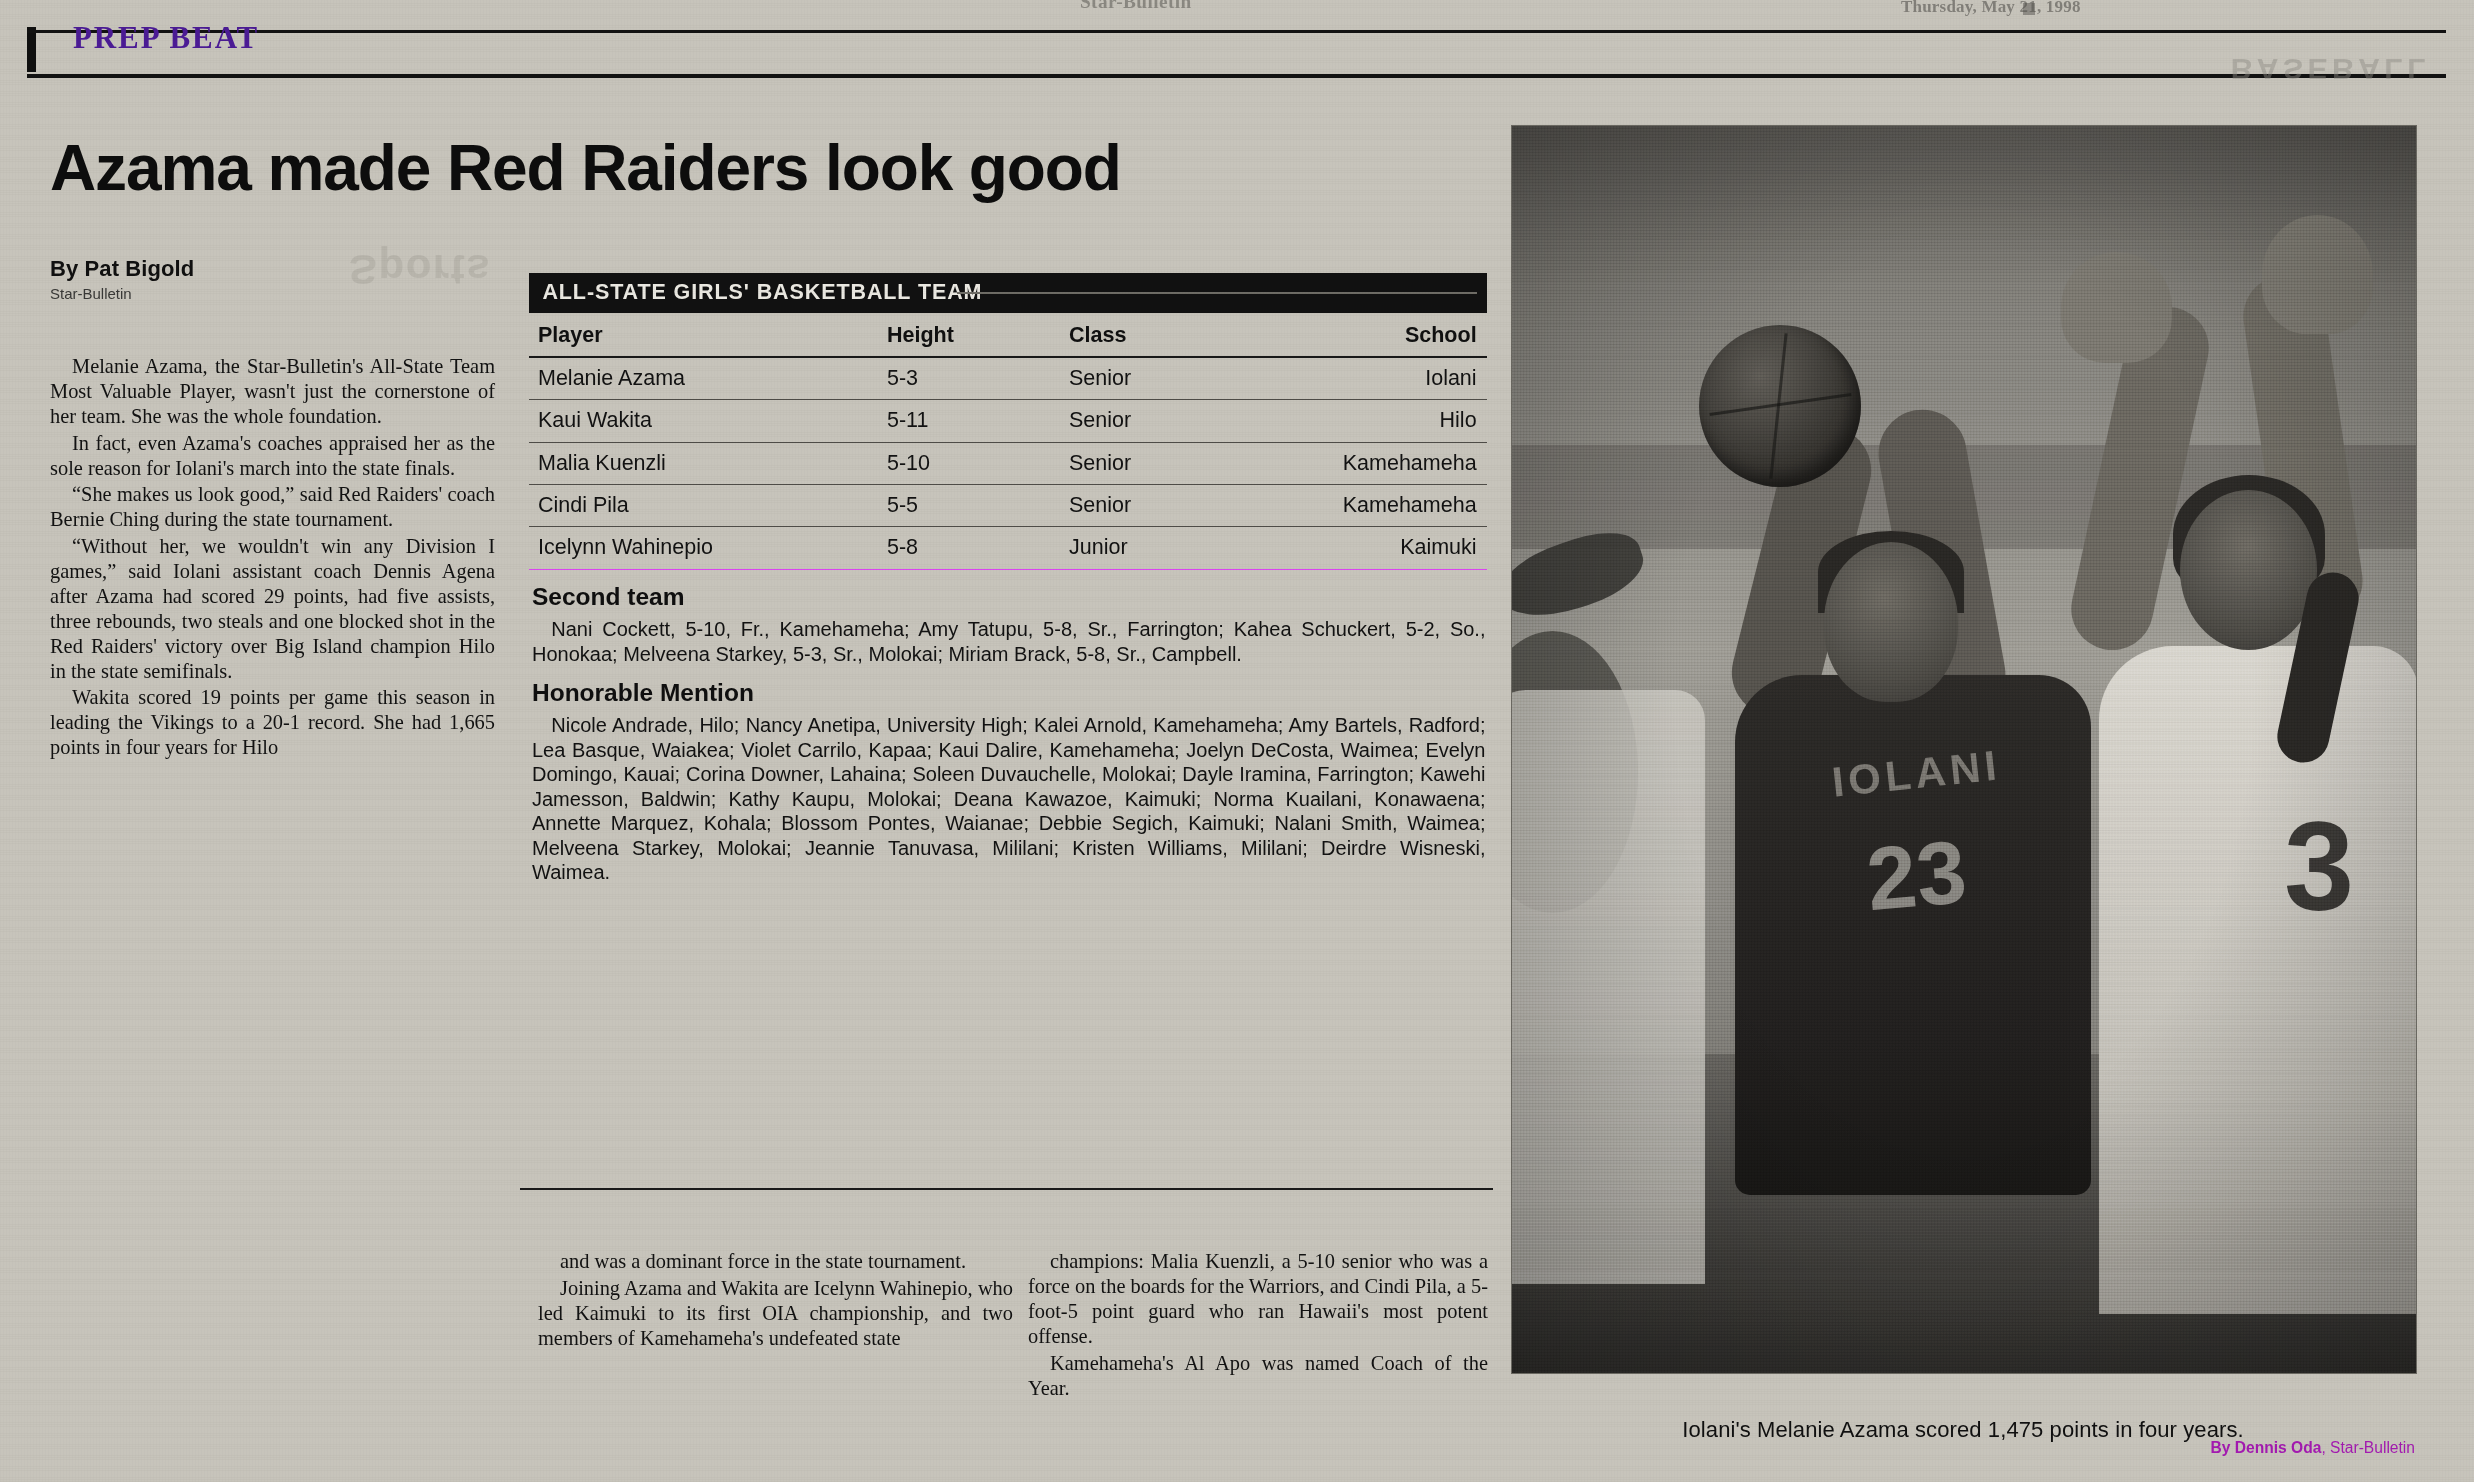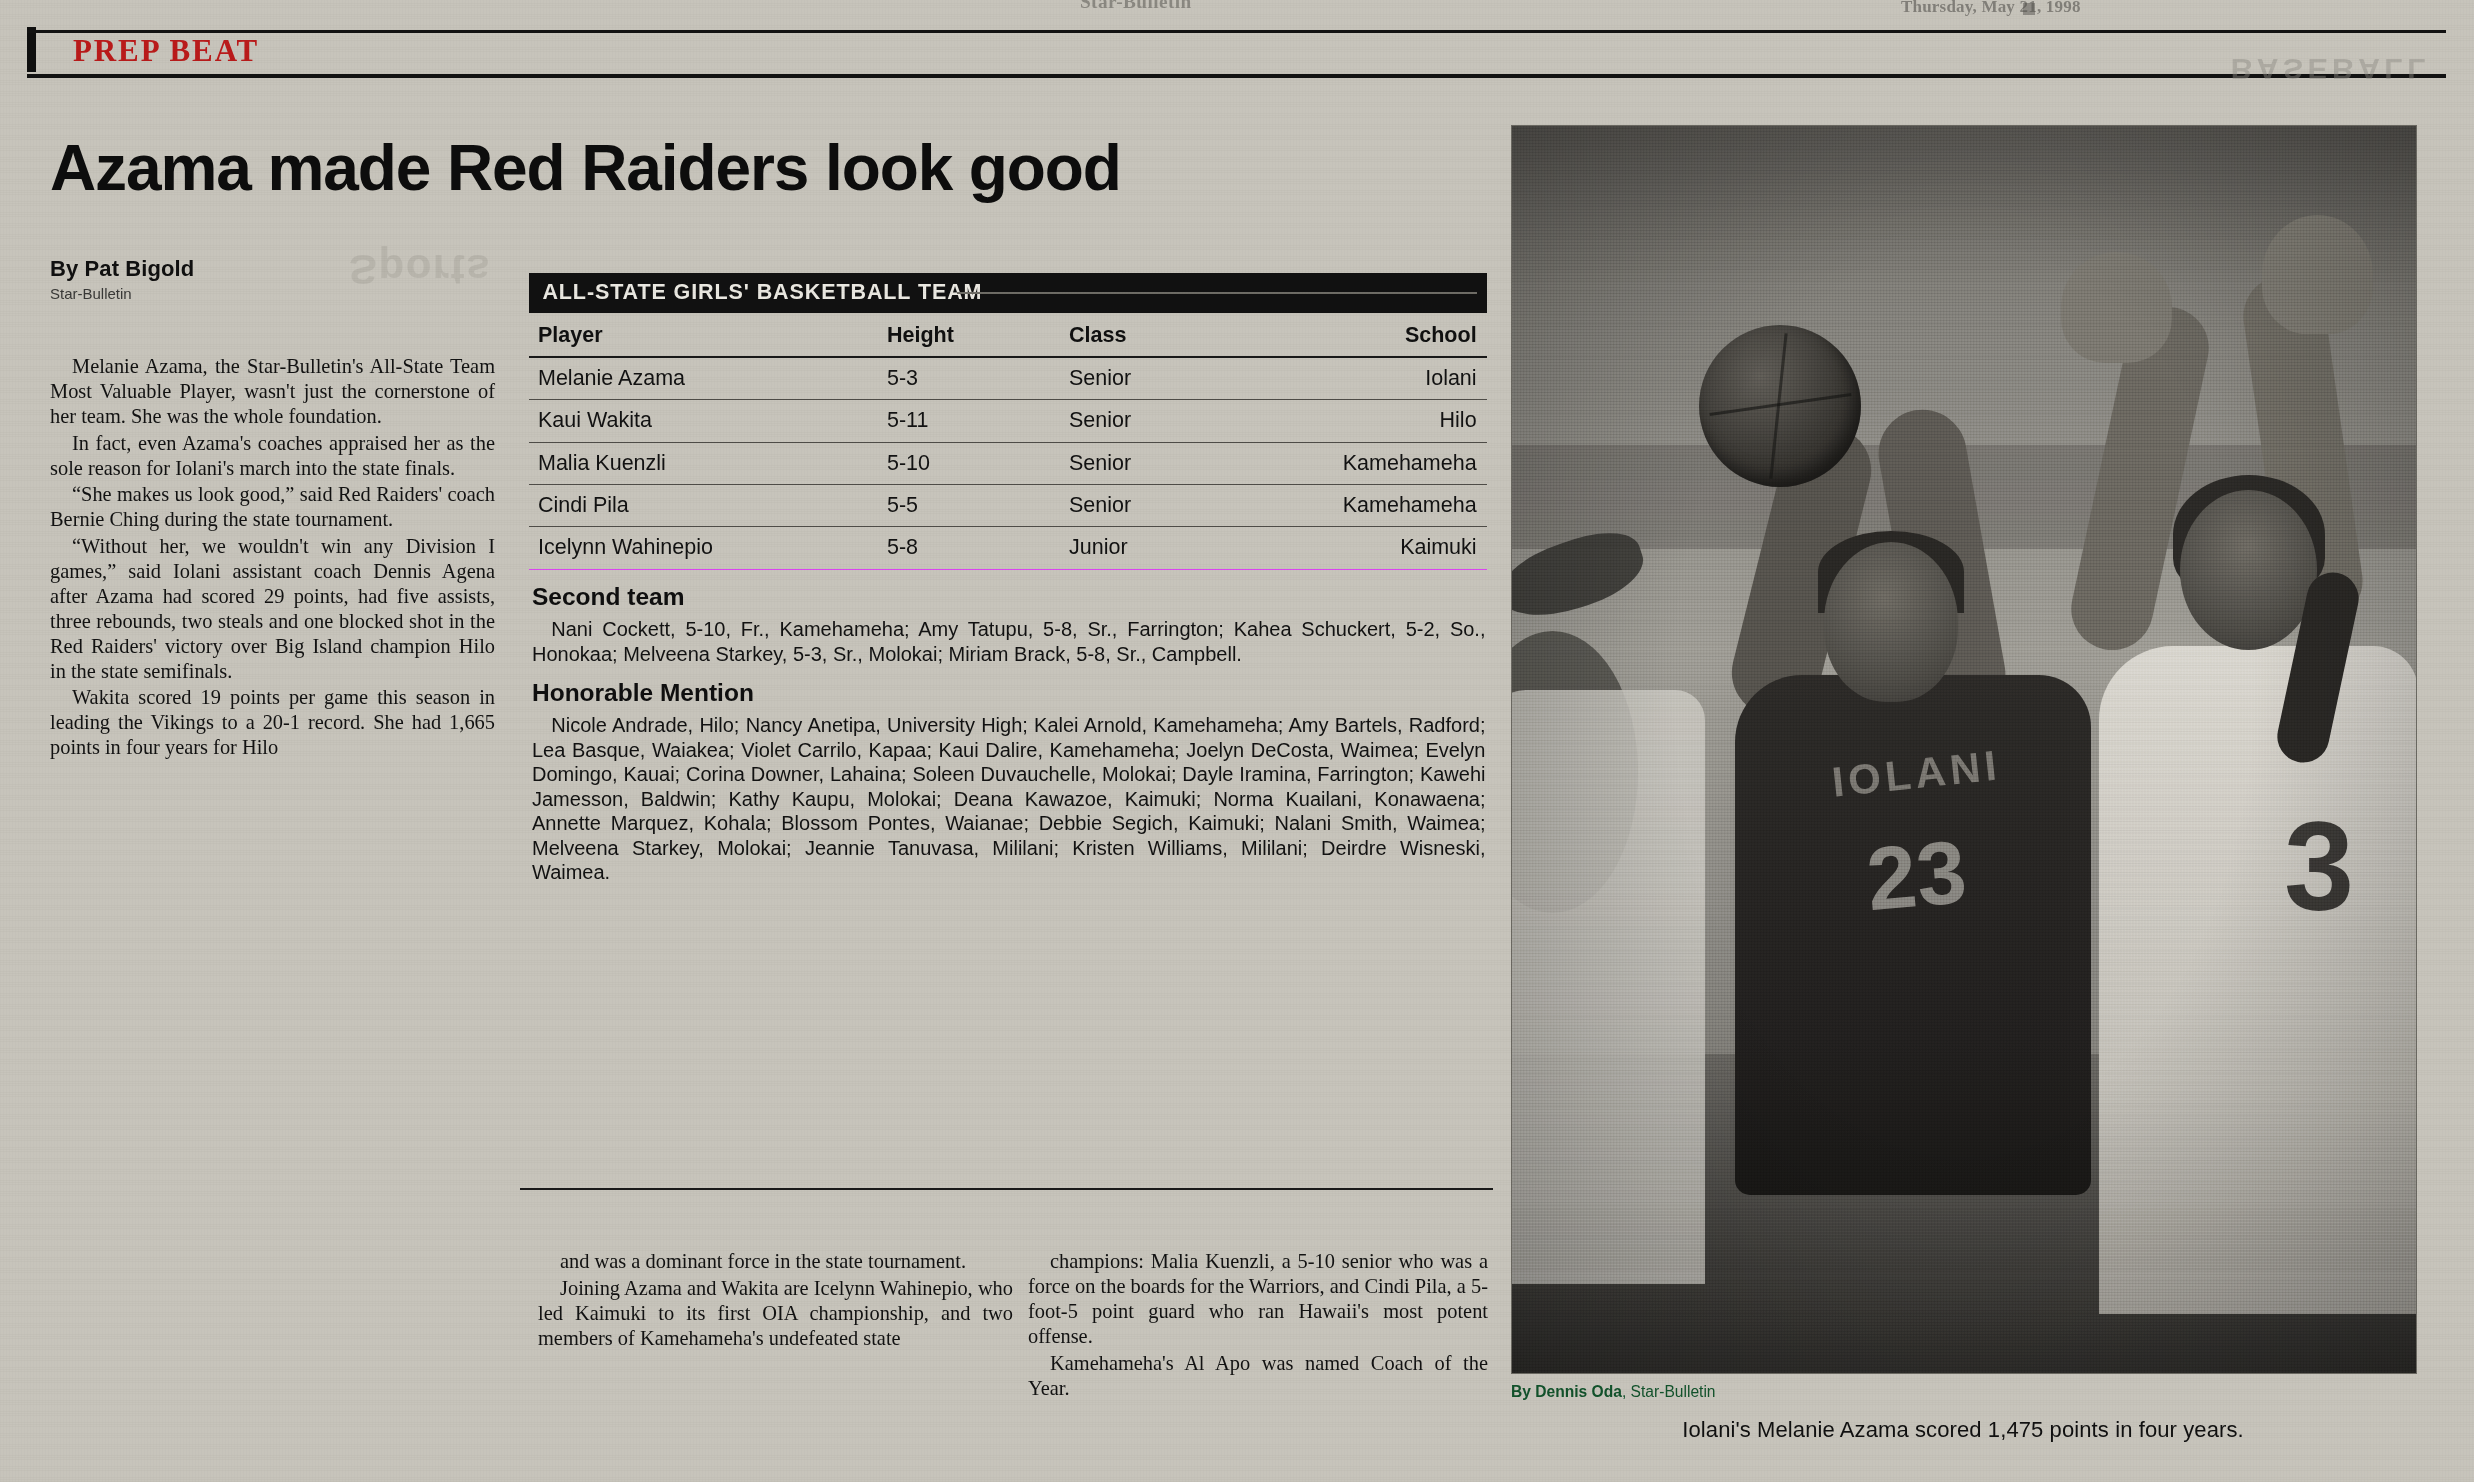--- a/index.html
+++ b/index.html
@@ -78,26 +78,26 @@
     background: #141414;
   }
   .prepbeat-band2 {
     position: absolute;
     left: 27px; top: 74px;
     width: 2419px; height: 3.7px;
     background: #141414;
   }
   .prepbeat-label {
     position: absolute;
-    left: 73px; top: 33px;
+    left: 73px; top: 20px;
     font-family: "Liberation Serif", serif;
     font-weight: bold;
     font-size: 31px;
     letter-spacing: 1.9px;
-    color: #b91c1c;
+    color: #4c1d95;
   }
   .ghost-baseball {
     position: absolute;
     right: 45px; top: 52px;
     font-family: "Liberation Sans", sans-serif;
     font-weight: bold;
     font-size: 30px;
     letter-spacing: 4.5px;
     color: #8d8a83;
     opacity: .45;
@@ -415,26 +415,26 @@
   .ph-noise {
     position: absolute; inset: 0;
     background-image:
       repeating-linear-gradient(0deg, rgba(255,255,255,.04) 0 0.7px, rgba(0,0,0,.05) 0.7px 1.5px),
       repeating-linear-gradient(90deg, rgba(255,255,255,.03) 0 0.7px, rgba(0,0,0,.04) 0.7px 1.5px);
     mix-blend-mode: overlay;
   }
 
   .photo-credit {
     position: absolute;
-    left: 1511px; top: 1383px;
+    left: 1511px; top: 1439px;
     width: 904px;
-    text-align: left;
+    text-align: right;
     font-family: "Liberation Sans", sans-serif;
     font-size: 15.6px;
-    color: #14532d;
+    color: #a21caf;
   }
   .photo-credit b { font-weight: bold; }
   .photo-caption {
     position: absolute;
     left: 1511px; top: 1417px;
     width: 904px;
     text-align: center;
     font-family: "Liberation Sans", sans-serif;
     font-size: 22px;
     color: #121212;

